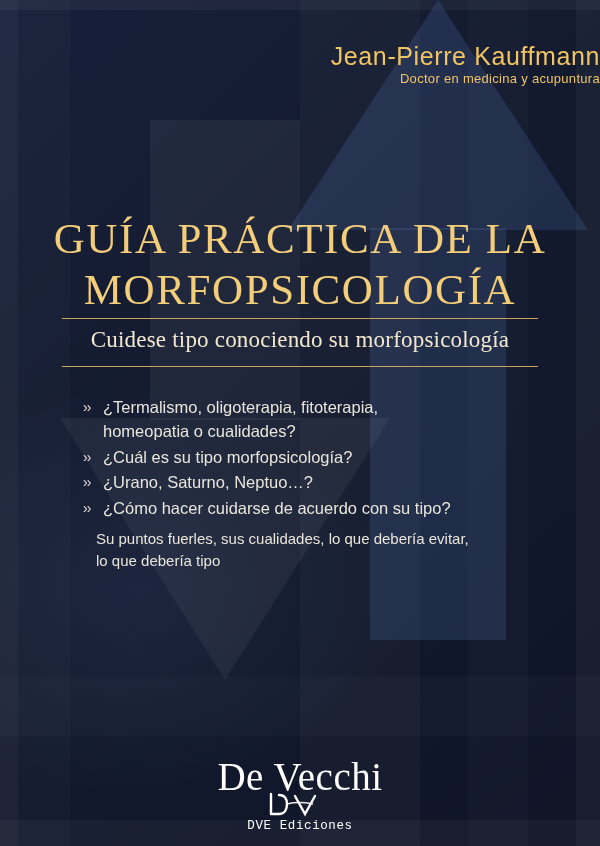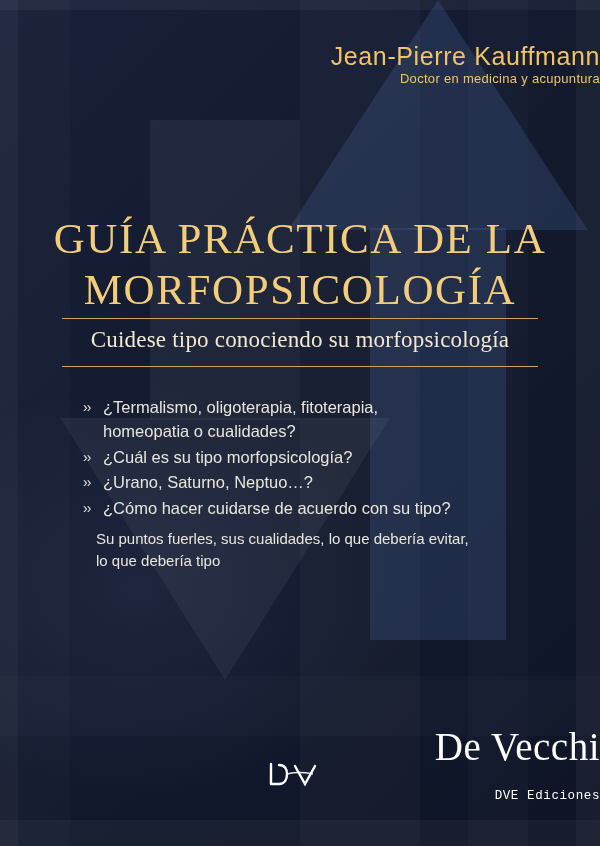--- a/index.html
+++ b/index.html
@@ -214,22 +214,22 @@
     line-height: 1.44;
     margin-left: 13px;
   }
   .closing .line2 { display: block; }
 
   
   .publisher {
     position: absolute;
     left: 0;
     right: 0;
-    top: 727px;
-    text-align: right;
+    top: 757px;
+    text-align: center;
   }
   .pub-name {
     color: #ffffff;
     font-family: "Liberation Serif", serif;
     font-size: 39px;
     letter-spacing: 0.5px;
     line-height: 1;
   }
   .pub-mark {
     position: relative;

